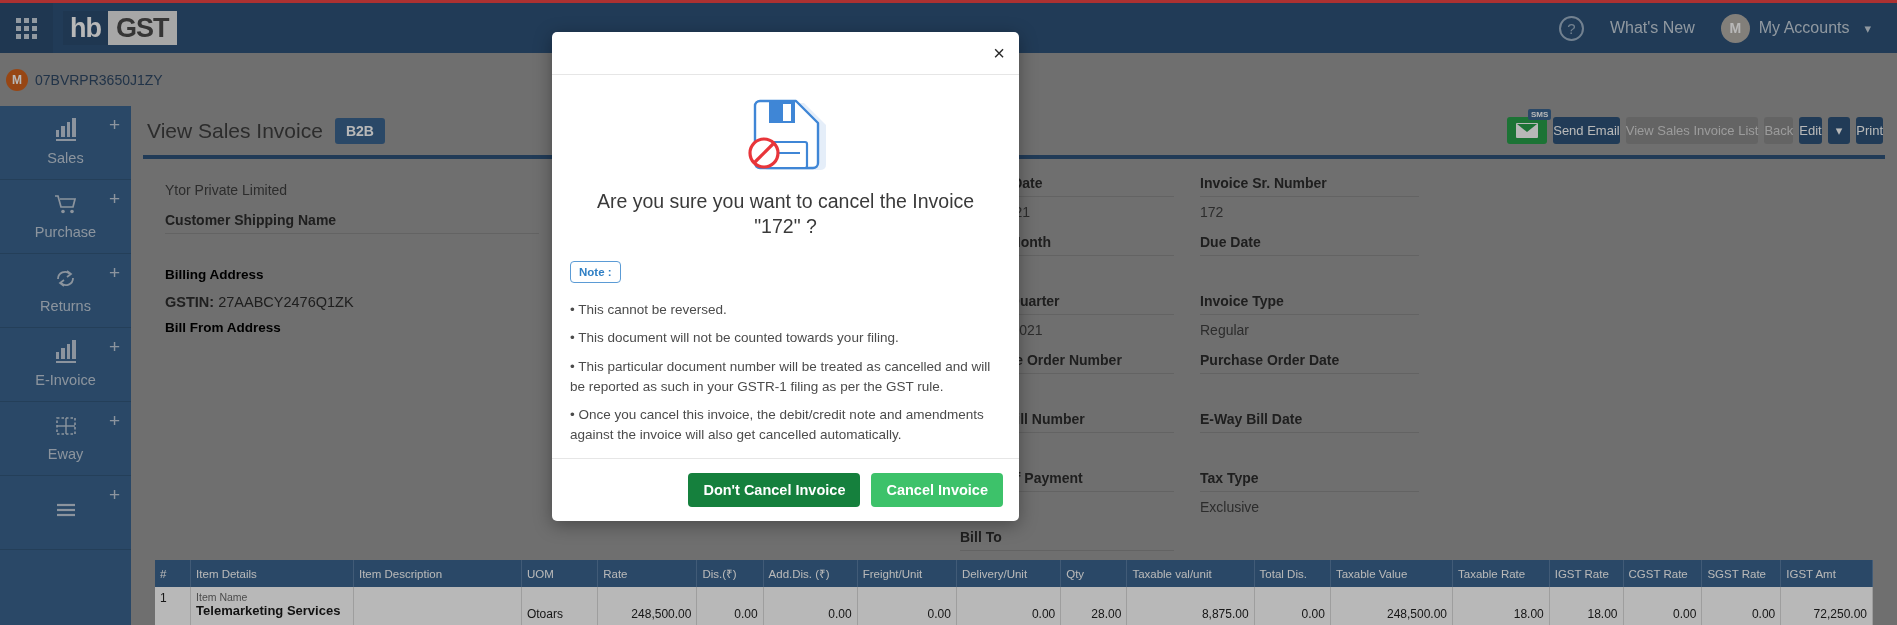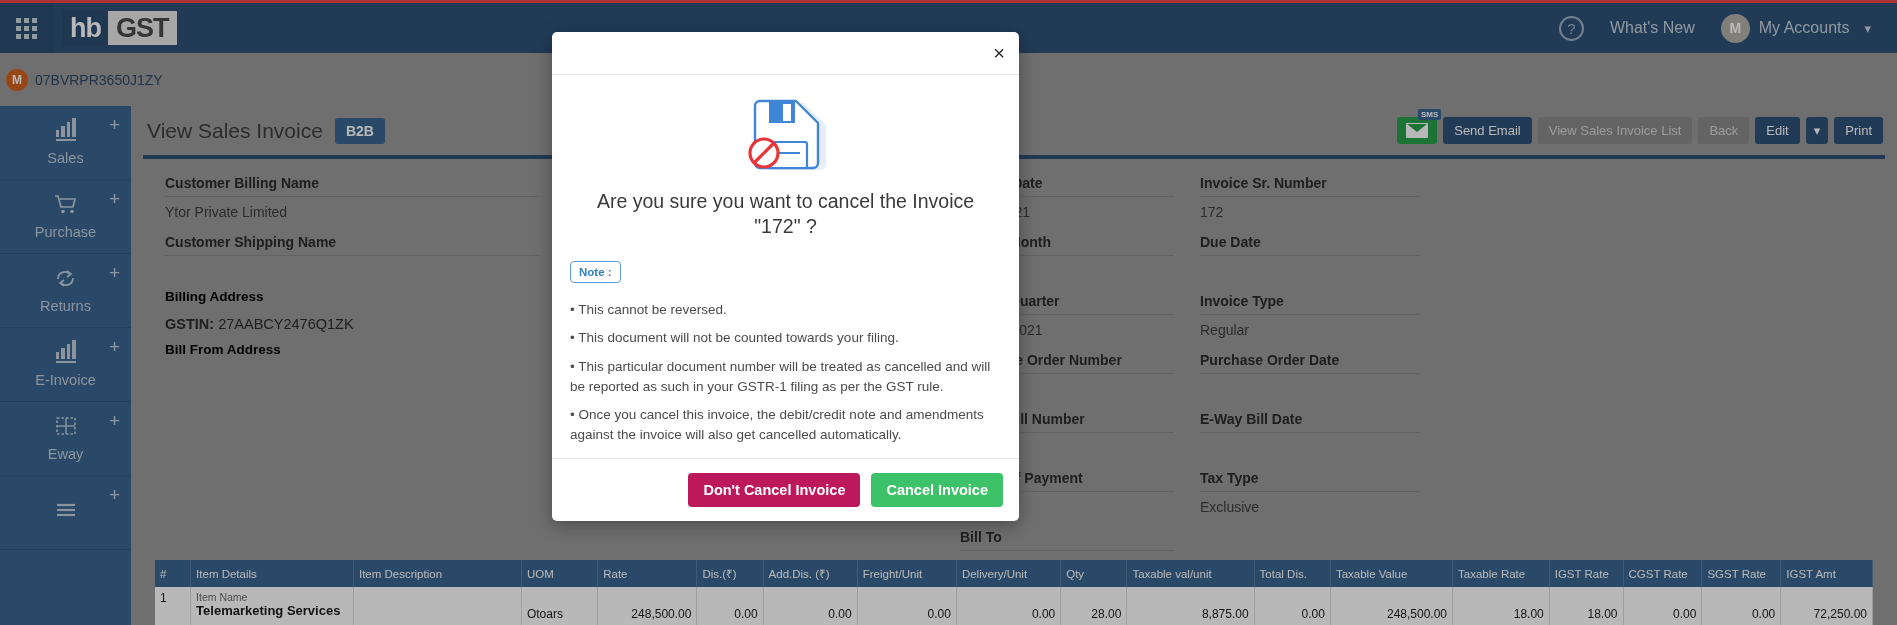--- a/index.html
+++ b/index.html
@@ -94,21 +94,21 @@
   .sms-btn .env { width: 22px; height: 15px; background: #fff; position: relative; border-radius: 1px; }
   .sms-btn .env:after {
     content: ''; position: absolute; left: 1px; top: 1px; width: 0; height: 0;
     border-left: 10px solid transparent; border-right: 10px solid transparent; border-top: 8px solid #27a04a;
   }
   .sms-btn .tag {
     position: absolute; top: -8px; right: -4px; background: #3b658f; color: #fff;
     font-size: 8px; padding: 1px 3px; border-radius: 2px; font-weight: 700;
   }
   .hbtn {
-    font-size: 13px; padding: 6px 11px; border-radius: 3px; border: none;
+    font-size: 13px; padding: 6px 0; border-radius: 3px; border: none;
     cursor: pointer; font-family: inherit; white-space: nowrap;
   }
   .hbtn.blue { background: #2e5379; color: #fff; }
   .hbtn.muted { background: #8b8b8b; color: #d8d8d8; }
   .hbtn.dd { padding: 6px 8px; }
 
   
   .content {
     position: absolute; top: 155px; left: 131px; width: 1766px; height: 470px;
     background: #9a9a9a; padding: 0 12px;
@@ -176,21 +176,21 @@
   }
   .note-item { font-size: 13.5px; color: #4b4b4b; line-height: 1.45; margin-top: 9px; }
   .modal-foot {
     border-top: 1px solid #e6e6e6; padding: 14px 16px; display: flex;
     justify-content: flex-end; gap: 11px;
   }
   .mbtn {
     font-size: 14.5px; font-weight: 700; padding: 9px 15px; border-radius: 4px;
     border: none; cursor: pointer; color: #fff; font-family: inherit;
   }
-  .mbtn.grey { background: #be185d; }
+  .mbtn.grey { background: #15803d; }
   .mbtn.green { background: #3dc26a; }
 </style>
 </head>
 <body>
 
 <div class="app">
 
   <div class="topbar">
     <div class="grid-btn">
       <span class="grid-glyph">
@@ -318,21 +318,20 @@
       <button class="hbtn blue dd">▾</button>
       <button class="hbtn blue">Print</button>
     </div>
   </div>
 
   <div class="content">
     <div class="card">
       <div class="cols">
 
         <div class="col c1">
-          <div class="fld-label first">Customer Billing Name</div>
           <div class="fld-value">Ytor Private Limited</div>
           <div class="fld-label">Customer Shipping Name</div>
           <div class="fld-value">&nbsp;</div>
           <div class="sub-label">Billing Address</div>
           <div class="gstin-line">
             <b>GSTIN:</b>
             <span>27AABCY2476Q1ZK</span>
           </div>
           <div class="sub-label">Bill From Address</div>
         </div>

